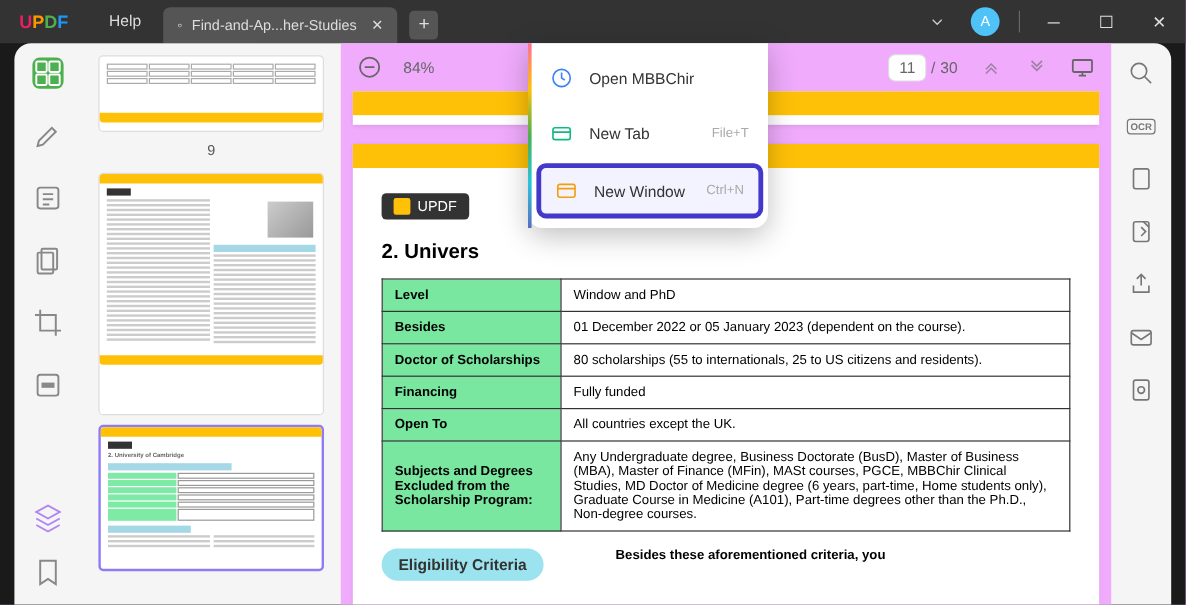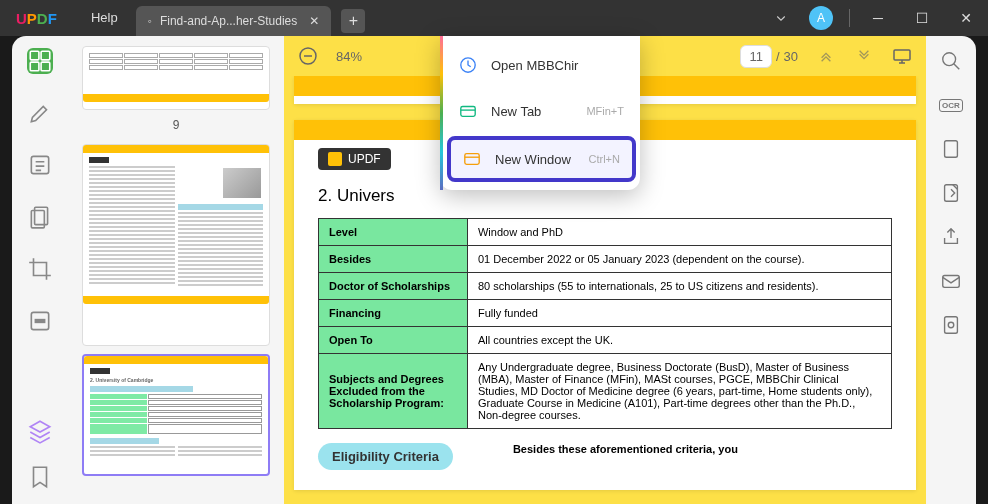--- a/index.html
+++ b/index.html
@@ -30,34 +30,34 @@
 .thumb.sel { border: 2px solid #8e7cf5; }
 .thumb-num { text-align: center; font-size: 12px; color: #555; margin-bottom: 12px; }
 .thumb-content { height: 90px; padding: 6px; font-size: 3px; color: #666; }
 .thumb-header { height: 8px; background: #ffc107; margin: -6px -6px 4px -6px; border-radius: 3px 3px 0 0; }
 .thumb-logo { width: 20px; height: 6px; background: #333; margin-bottom: 3px; }
 .thumb-table { display: grid; grid-template-columns: 1fr 2fr; gap: 1px; }
 .thumb-table div { height: 5px; }
 .thumb-green { background: #7eeaa5; }
 .thumb-text { height: 2px; background: #ccc; margin-bottom: 2px; }
 
-.main-area { flex: 1; background: #fde047; position: relative; overflow: hidden; }
+.main-area { flex: 1; background: #f0abfc; position: relative; overflow: hidden; }
 .toolbar { height: 40px; display: flex; align-items: center; gap: 18px; padding: 0 14px; font-size: 13px; color: #666; }
 .toolbar .ico-btn { display: flex; align-items: center; justify-content: center; width: 20px; }
 .page-count { display: flex; align-items: center; gap: 4px; }
 .page-input { border: 1px solid #ddd; border-radius: 6px; padding: 3px 8px; font-size: 13px; background: #fff; }
 
 .doc { position: absolute; top: 40px; left: 0; right: 0; bottom: 0; overflow: hidden; padding: 0 10px; }
 .page { background: #fff; box-shadow: 0 1px 4px rgba(0,0,0,0.1); margin-bottom: 16px; }
 .page-strip { height: 20px; background: #ffc107; }
 .page1 { height: 28px; }
 .page2 { padding: 0 0 20px 0; }
-.updf-badge { display: inline-flex; align-items: center; gap: 6px; background: #333; color: #fff; padding: 4px 10px; margin: 8px 0 0 24px; border-radius: 4px; font-size: 12px; }
+.updf-badge { display: inline-flex; align-items: center; gap: 6px; background: #333; color: #fff; padding: 4px 10px; margin: 21px 0 0 24px; border-radius: 4px; font-size: 12px; }
 .updf-badge .sq { width: 14px; height: 14px; background: #ffc107; border-radius: 2px; }
-.sec-heading { font-size: 17px; font-weight: normal; margin: 16px 0 12px 24px; }
+.sec-heading { font-size: 17px; font-weight: bold; margin: 16px 0 12px 24px; }
 .pill { background: #9be3ee; color: #333; padding: 6px 14px; border-radius: 16px; display: inline-block; margin-left: 24px; font-size: 13px; font-weight: bold; margin-bottom: 14px; }
 .info-table { margin: 0 24px; border-collapse: collapse; width: calc(100% - 48px); font-size: 11px; }
 .info-table td { border: 1px solid #333; padding: 7px 10px; }
 .info-table td:first-child { background: #79e79f; font-weight: bold; width: 26%; }
 .crit-row { display: flex; margin: 14px 24px 0; align-items: flex-start; gap: 60px; }
 .crit-text { font-size: 11px; font-weight: bold; text-align: justify; flex: 1; }
 
 .right-rail { width: 50px; display: flex; flex-direction: column; align-items: center; padding-top: 14px; gap: 22px; color: #777; }
 .right-rail .ico { width: 22px; height: 22px; display: flex; align-items: center; justify-content: center; }
 .ocr-badge { border: 1.5px solid #777; border-radius: 3px; font-size: 8px; padding: 1px 2px; font-weight: bold; }
@@ -425,21 +425,21 @@
     <span>Open MBBChir</span>
   </div>
   <div class="menu-row">
     <span class="m-ico m-tab">
         <svg viewBox="0 0 20 20">
           <rect class="stroke-ico" x="2" y="5" width="16" height="11" rx="2"></rect>
           <path class="stroke-ico" d="M2 9h16"></path>
         </svg>
       </span>
     <span>New Tab</span>
-    <span class="shortcut">MFin+T</span>
+    <span class="shortcut">File+T</span>
   </div>
   <div class="menu-row highlight">
     <span class="m-ico m-window">
         <svg viewBox="0 0 20 20">
           <rect class="stroke-ico" x="2" y="4" width="16" height="12" rx="2"></rect>
           <path class="stroke-ico" d="M2 8h16"></path>
         </svg>
       </span>
     <span>New Window</span>
     <span class="shortcut">Ctrl+N</span>

